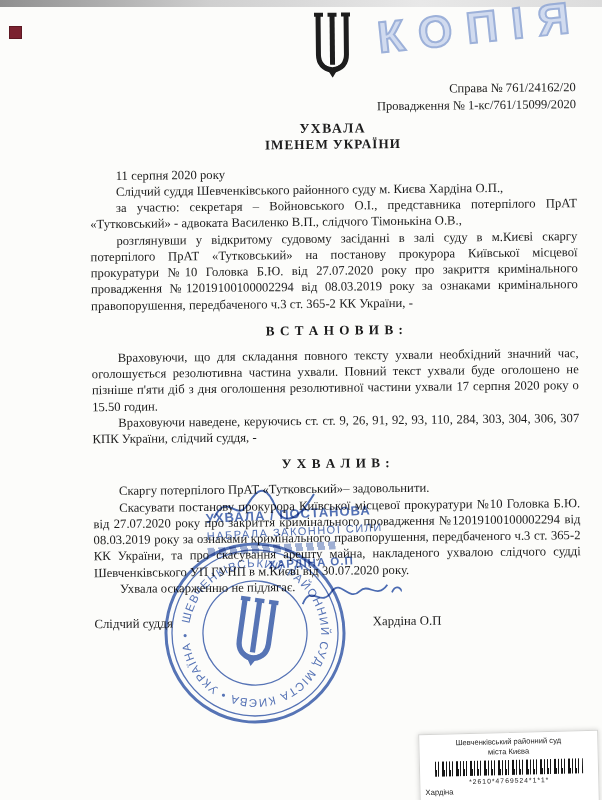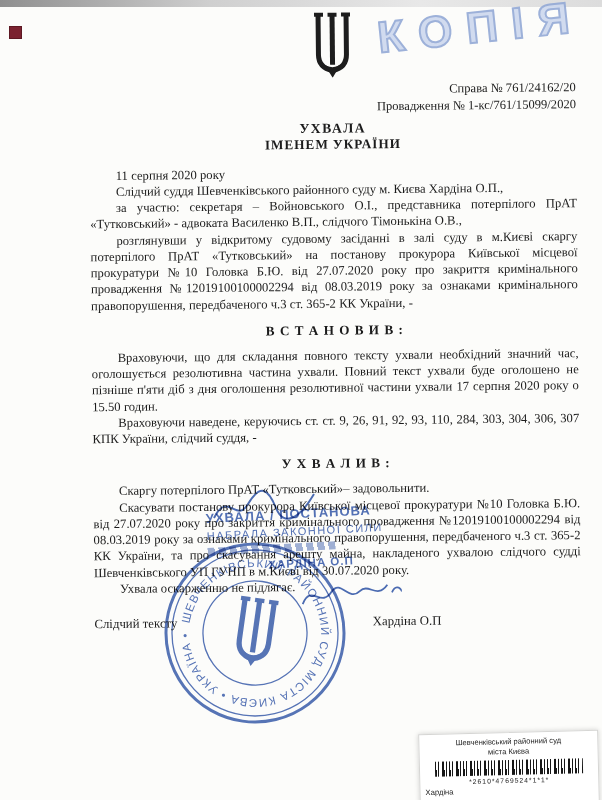--- a/index.html
+++ b/index.html
@@ -161,21 +161,21 @@
     <p class="para">Враховуючи, що для складання повного тексту ухвали необхідний значний час, оголошується резолютивна частина ухвали. Повний текст ухвали буде оголошено не пізніше п'яти діб з дня оголошення резолютивної частини ухвали 17 серпня 2020 року о 15.50 годин.</p>
     <p class="para">Враховуючи наведене, керуючись ст. ст. 9, 26, 91, 92, 93, 110, 284, 303, 304, 306, 307 КПК України, слідчий суддя, -</p>
 
     <div class="heading">У Х В А Л И В :</div>
 
     <p class="para">Скаргу потерпілого ПрАТ «Тутковський»– задовольнити.</p>
     <p class="para">Скасувати постанову прокурора Київської місцевої прокуратури №10 Головка Б.Ю. від 27.07.2020 року про закриття кримінального провадження №12019100100002294 від 08.03.2019 року за ознаками кримінального правопорушення, передбаченого ч.3 ст. 365-2 КК України, та про скасування арешту майна, накладеного ухвалою слідчого судді Шевченківського УП ГУНП в м.Києві від 30.07.2020 року.</p>
     <p class="para">Ухвала оскарженню не підлягає.</p>
 
     <div class="sig-row">
-      <span>Слідчий тексту</span>
+      <span>Слідчий суддя</span>
       <span>Хардіна О.П</span>
     </div>
   </div>
 
   <svg class="sig1" width="112" height="42" viewBox="0 0 112 42">
     <path d="M6 32 C 20 4, 28 38, 40 18 S 60 2, 68 22 S 92 32, 106 8" stroke="#2d52a8" stroke-width="2" fill="none" opacity="0.85"></path>
   </svg>
 
   <div class="stamp-block">
     <div class="stamp-l1">УХВАЛА / ПОСТАНОВА</div>

